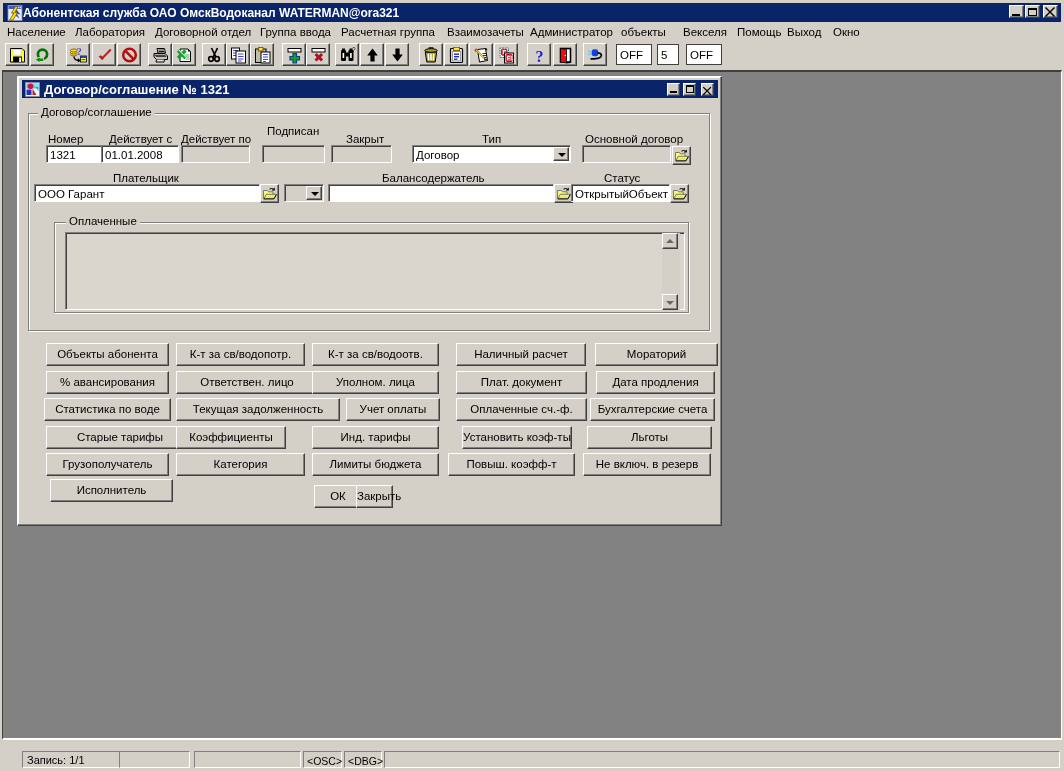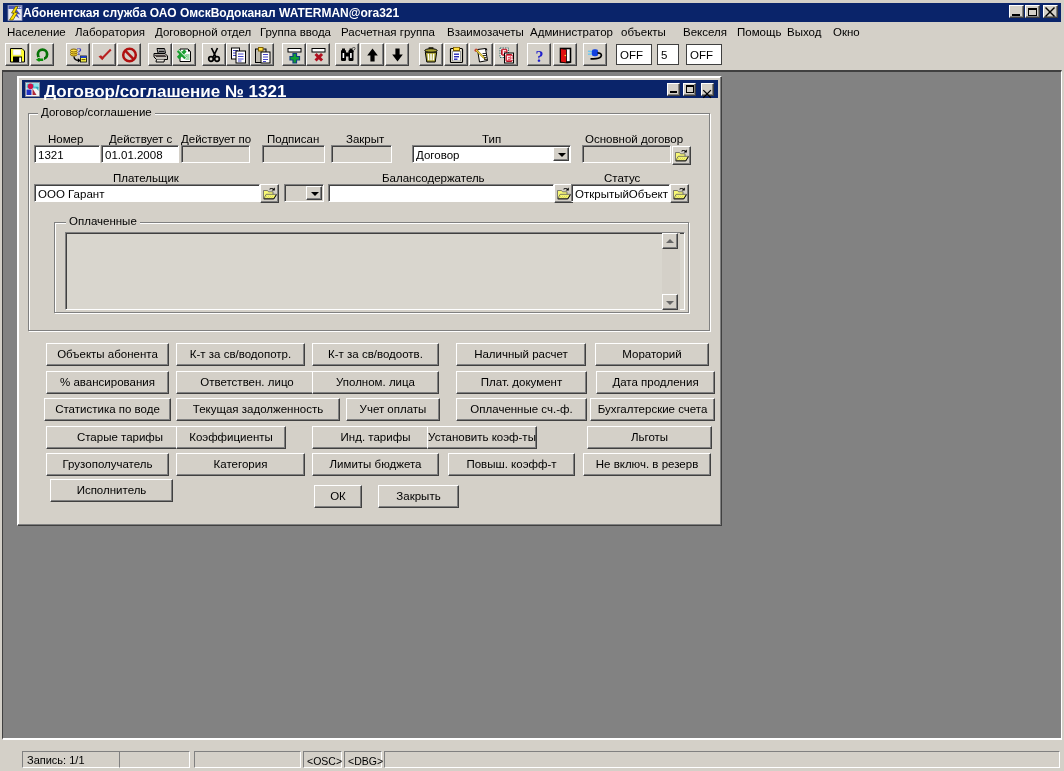--- a/index.html
+++ b/index.html
@@ -10,21 +10,21 @@
 .menubar span{position:absolute;top:4px;}
 .toolbar{left:2px;top:41px;width:1060px;height:28px;background:#d4d0c8;}
 .tb{position:absolute;top:2px;width:24px;height:23px;background:#d4d0c8;border-top:1px solid #fff;border-left:1px solid #fff;border-right:1px solid #404040;border-bottom:1px solid #404040;box-shadow:inset -1px -1px 0 #808080;}
 .tb svg{position:absolute;left:3px;top:3px;}
 .tfield{position:absolute;top:3px;height:21px;background:#fff;border:1px solid #404040;box-shadow:0 0 0 1px #d4d0c8;font-size:11.5px;color:#000;padding:4px 0 0 3px;}
 .mdi{left:2px;top:70px;width:1060px;height:670px;background:#828282;border-top:2px solid #404040;border-left:1px solid #404040;border-right:1px solid #fff;border-bottom:2px solid #fff;}
 .statusbar{left:2px;top:740px;width:1060px;height:29px;background:#d4d0c8;}
 .spanel{position:absolute;top:11px;height:17px;background:#d4d0c8;border-top:1px solid #808080;border-left:1px solid #808080;border-bottom:1px solid #fff;border-right:1px solid #fff;font-size:11px;padding:2px 0 0 4px;color:#000;}
 
 .win{left:17px;top:76px;width:705px;height:450px;background:#d4d0c8;border-top:1px solid #fff;border-left:1px solid #fff;border-right:1px solid #404040;border-bottom:1px solid #404040;box-shadow:inset -1px -1px 0 #808080,inset 1px 1px 0 #fff;}
-.wtitle{position:absolute;left:4px;top:3px;width:696px;height:18px;background:#0a246a;color:#fff;font-weight:bold;font-size:17px;}
+.wtitle{position:absolute;left:4px;top:3px;width:696px;height:18px;background:#0a246a;color:#fff;font-weight:bold;font-size:13px;}
 .wbtn{position:absolute;width:13px;height:13px;background:#d4d0c8;border-top:1px solid #fff;border-left:1px solid #fff;border-right:1px solid #404040;border-bottom:1px solid #404040;box-shadow:inset -1px -1px 0 #808080;}
 .gbox{position:absolute;border:1px solid #808080;box-shadow:1px 1px 0 #fff,inset 1px 1px 0 #fff;}
 .glabel{position:absolute;background:#d4d0c8;font-size:11.5px;padding:0 3px;}
 .lbl{position:absolute;font-size:11.5px;color:#000;white-space:nowrap;}
 .fld{position:absolute;height:18px;border-top:1px solid #808080;border-left:1px solid #808080;border-bottom:1px solid #fff;border-right:1px solid #fff;box-shadow:inset 1px 1px 0 #404040;background:#fff;font-size:11.5px;padding:3px 0 0 3px;white-space:nowrap;overflow:hidden;}
 .dis{background:#d4d0c8;}
 .fbtn{position:absolute;width:19px;height:19px;background:#d4d0c8;border-top:1px solid #fff;border-left:1px solid #fff;border-right:1px solid #404040;border-bottom:1px solid #404040;box-shadow:inset -1px -1px 0 #808080;}
 .drop{position:absolute;width:16px;height:14px;right:1px;top:1px;background:#d4d0c8;border-top:1px solid #fff;border-left:1px solid #fff;border-right:1px solid #404040;border-bottom:1px solid #404040;box-shadow:inset -1px -1px 0 #808080;}
 .arr{position:absolute;left:4px;top:5px;width:0;height:0;border-left:4px solid transparent;border-right:4px solid transparent;border-top:4px solid #000;}
 .btn{position:absolute;height:23px;background:#d4d0c8;border-top:1px solid #fff;border-left:1px solid #fff;border-right:1px solid #404040;border-bottom:1px solid #404040;box-shadow:inset -1px -1px 0 #808080;font-size:11.5px;font-family:"Liberation Sans",sans-serif;text-align:center;color:#000;padding-top:4px;}
@@ -274,26 +274,26 @@
             <path d="M2 1 L6 5 L10 1 L11 2 L7 6 L11 10 L10 11 L6 7 L2 11 L1 10 L5 6 L1 2 Z" fill="#000"></path>
           </svg></div>
   </div>
 
   <div class="gbox" style="left:10px;top:36px;width:682px;height:218px"></div>
   <div class="glabel" style="left:20px;top:29px">Договор/соглашение</div>
 
   <div class="lbl" style="left:30px;top:56px">Номер</div>
   <div class="lbl" style="left:91px;top:56px">Действует с</div>
   <div class="lbl" style="left:163px;top:56px">Действует по</div>
-  <div class="lbl" style="left:249px;top:56px">Подписан</div>
+  <div class="lbl" style="left:249px;top:48px">Подписан</div>
   <div class="lbl" style="left:328px;top:56px">Закрыт</div>
   <div class="lbl" style="left:464px;top:56px">Тип</div>
   <div class="lbl" style="left:567px;top:56px">Основной договор</div>
 
-  <div class="fld" style="left:16px;top:68px;width:66px">1321</div>
+  <div class="fld" style="left:28px;top:68px;width:66px">1321</div>
   <div class="fld" style="left:83px;top:68px;width:78px">01.01.2008</div>
   <div class="fld dis" style="left:163px;top:68px;width:69px"></div>
   <div class="fld dis" style="left:244px;top:68px;width:63px"></div>
   <div class="fld dis" style="left:313px;top:68px;width:61px"></div>
   <div class="fld" style="left:394px;top:68px;width:159px">Договор<div class="drop">
           <div class="arr"></div>
         </div></div>
   <div class="fld dis" style="left:564px;top:68px;width:89px"></div>
   <div class="fbtn" style="left:654px;top:69px"><svg width="17" height="17" viewBox="0 0 17 17">
           <path d="M2.5 13.8 L2.5 5.5 L6.5 5.5 L7.5 6.8 L12 6.8 L12 13.8 Z" fill="#f8f875" stroke="#606060" stroke-width="0.8"></path>
@@ -347,44 +347,44 @@
         </div>
     <div class="sb" style="left:0;top:61px;width:16px;height:16px">
           <div style="position:absolute;left:3px;top:6px;width:0;height:0;border-left:4px solid transparent;border-right:4px solid transparent;border-top:4px solid #666"></div>
         </div>
   </div>
   <div id="btns">
         <div class="btn" style="left:28px;top:266px;width:123px">Объекты абонента</div>
         <div class="btn" style="left:158px;top:266px;width:129px">К-т за св/водопотр.</div>
         <div class="btn" style="left:294px;top:266px;width:127px">К-т за св/водоотв.</div>
         <div class="btn" style="left:438px;top:266px;width:130px">Наличный расчет</div>
-        <div class="btn" style="left:577px;top:266px;width:114px">Мораторий</div>
+        <div class="btn" style="left:577px;top:266px;width:123px">Мораторий</div>
         <div class="btn" style="left:28px;top:294px;width:123px">% авансирования</div>
         <div class="btn" style="left:158px;top:294px;width:142px">Ответствен. лицо</div>
         <div class="btn" style="left:294px;top:294px;width:127px">Уполном. лица</div>
         <div class="btn" style="left:438px;top:294px;width:131px">Плат. документ</div>
         <div class="btn" style="left:578px;top:294px;width:119px">Дата продления</div>
         <div class="btn" style="left:26px;top:321px;width:127px">Статистика по воде</div>
         <div class="btn" style="left:158px;top:321px;width:164px">Текущая задолженность</div>
         <div class="btn" style="left:328px;top:321px;width:94px">Учет оплаты</div>
         <div class="btn" style="left:438px;top:321px;width:131px">Оплаченные сч.-ф.</div>
         <div class="btn" style="left:572px;top:321px;width:125px">Бухгалтерские счета</div>
         <div class="btn" style="left:28px;top:349px;width:148px">Старые тарифы</div>
         <div class="btn" style="left:158px;top:349px;width:110px">Коэффициенты</div>
         <div class="btn" style="left:294px;top:349px;width:127px">Инд. тарифы</div>
-        <div class="btn" style="left:409px;top:349px;width:110px">Установить коэф-ты</div>
+        <div class="btn" style="left:444px;top:349px;width:110px">Установить коэф-ты</div>
         <div class="btn" style="left:569px;top:349px;width:125px">Льготы</div>
         <div class="btn" style="left:28px;top:376px;width:123px">Грузополучатель</div>
         <div class="btn" style="left:158px;top:376px;width:129px">Категория</div>
         <div class="btn" style="left:294px;top:376px;width:127px">Лимиты бюджета</div>
         <div class="btn" style="left:430px;top:376px;width:127px">Повыш. коэфф-т</div>
         <div class="btn" style="left:565px;top:376px;width:128px">Не включ. в резерв</div>
         <div class="btn" style="left:32px;top:402px;width:123px">Исполнитель</div>
         <div class="btn" style="left:296px;top:408px;width:48px">ОК</div>
-        <div class="btn" style="left:360px;top:408px;width:81px">Закрыть</div>
+        <div class="btn" style="left:338px;top:408px;width:37px">Закрыть</div>
       </div>
 </div>
 
 <div class="abs statusbar">
   <div class="spanel" style="left:20px;width:110px">Запись: 1/1</div>
   <div class="spanel" style="left:117px;width:71px"></div>
   <div class="spanel" style="left:192px;width:107px"></div>
   <div class="spanel" style="left:301px;width:39px;font-size:10.5px;padding:3px 0 0 3px">&lt;OSC&gt;</div>
   <div class="spanel" style="left:342px;width:38px;font-size:10.5px;padding:3px 0 0 3px">&lt;DBG&gt;</div>
   <div class="spanel" style="left:382px;width:676px"></div>

